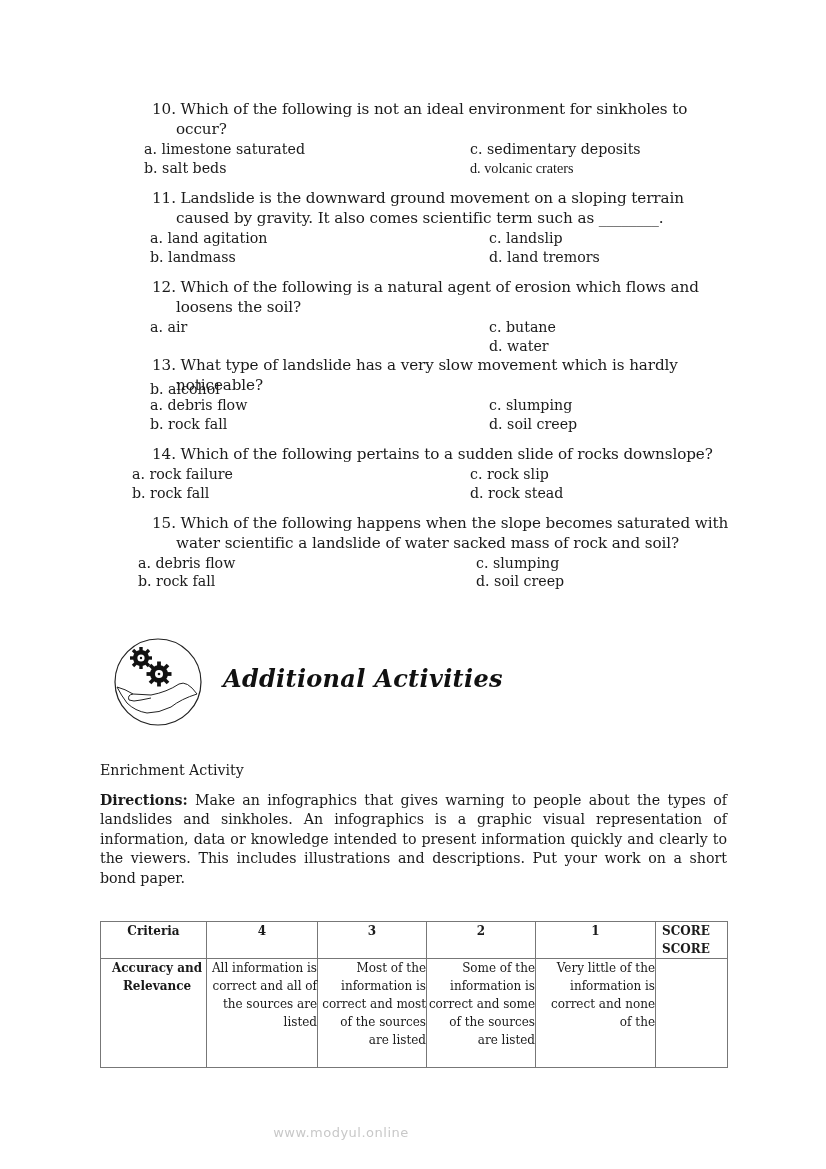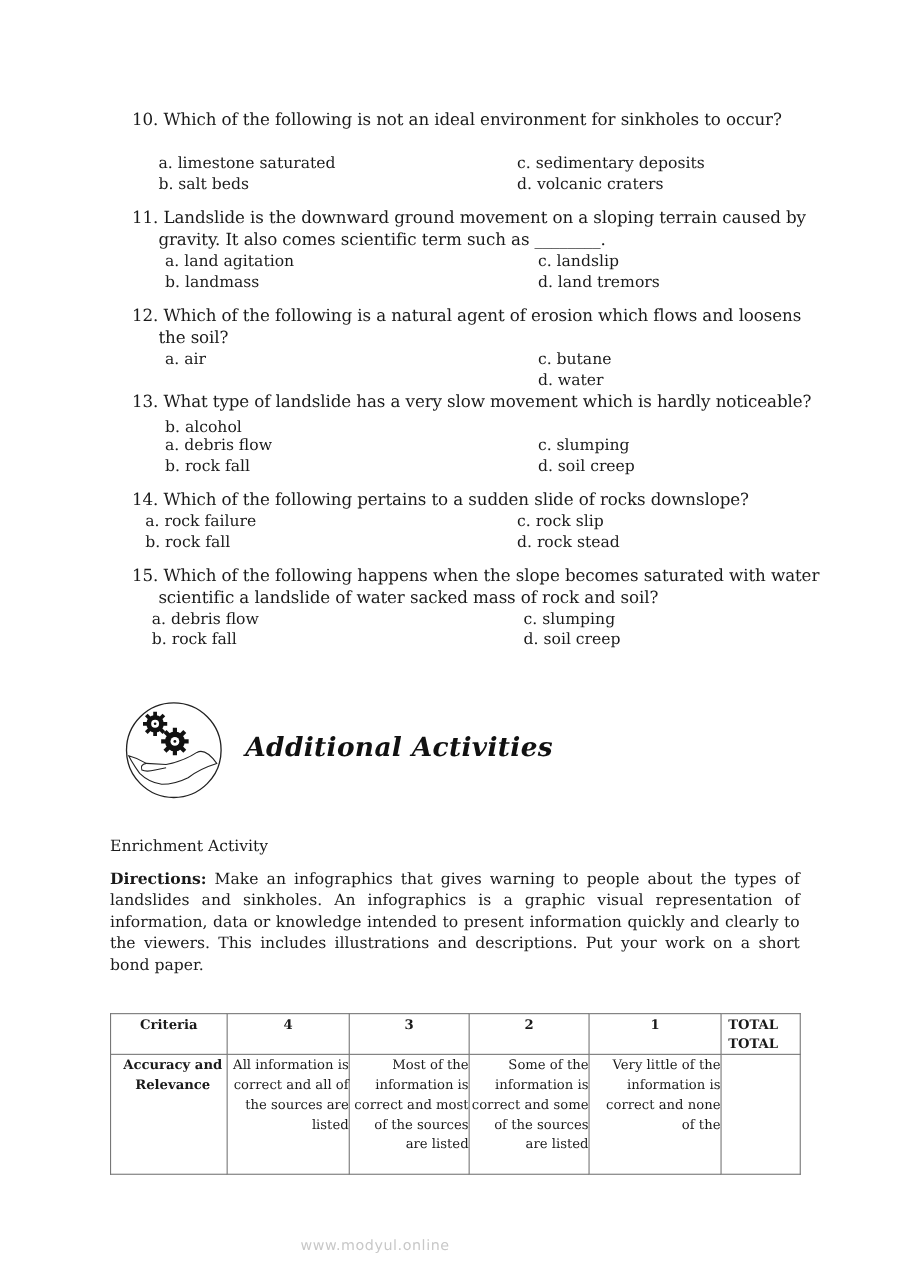--- a/index.html
+++ b/index.html
@@ -1,19 +1,19 @@
 <!DOCTYPE html>
 <html><head>
 <meta charset="utf-8">
 <style>
   html, body { margin: 0; padding: 0; background: #ffffff; }
   body { width: 826px; height: 1169px; position: relative; overflow: hidden;
          font-family: "DejaVu Serif", "Liberation Serif", serif; color: #1a1a1a; }
   .q { position: absolute; left: 120px; width: 620px; font-size: 15.2px; line-height: 19.5px; letter-spacing: -0.1px; }
-  .q .stem { padding-left: 24px; text-indent: -24px; }
+  .q .stem { padding-left: 24px; text-indent: -24px; margin-left: 32px; }
   .opt { position: absolute; font-size: 14.2px; line-height: 19px; white-space: nowrap; }
   .ai-icon { position: absolute; left: 111px; top: 637px; width: 94px; height: 90px; }
   .ai-title { position: absolute; left: 223px; top: 664px; font-family: "DejaVu Serif", serif;
               font-weight: bold; font-style: italic; font-size: 24px; letter-spacing: 0.3px; color: #111; }
   .enrich { position: absolute; left: 100px; top: 762px; font-size: 14.2px; }
   .dirs { position: absolute; left: 100px; top: 791px; width: 627px; font-size: 14.2px; line-height: 19.4px; text-align: justify; }
   .dirs b { font-weight: bold; }
   table.rubric { position: absolute; left: 100px; top: 921px; border-collapse: collapse; font-size: 12px; padding-left: 23px; }
   table.rubric td, table.rubric th { border: 1px solid #777; vertical-align: top; padding: 0; }
   table.rubric th { height: 35px; font-weight: bold; text-align: center; line-height: 18px; }
@@ -25,21 +25,21 @@
 </style>
 </head>
 <body>
 
 <div class="q" style="top:100px;">
   <div class="stem"><span>10.</span> <span>Which of the following is not an ideal environment for sinkholes to occur?</span></div>
 </div>
 <div class="opt" style="left:144px;top:140px;">a. limestone saturated</div>
 <div class="opt" style="left:144px;top:159px;">b. salt beds</div>
 <div class="opt" style="left:470px;top:140px;">c. sedimentary deposits</div>
-<div class="opt" style="left:470px;top:159px;">d. volcanic craters</div>
+<div class="opt" style="left:470px;top:159px;font-family:Liberation Serif, serif;">d. volcanic craters</div>
 
 <div class="q" style="top:189px;">
   <div class="stem"><span>11.</span> <span>Landslide is the downward ground movement on a sloping terrain caused by gravity. It also comes scientific term such as ________.</span></div>
 </div>
 <div class="opt" style="left:150px;top:229px;">a. land agitation</div>
 <div class="opt" style="left:150px;top:248px;">b. landmass</div>
 <div class="opt" style="left:489px;top:229px;">c. landslip</div>
 <div class="opt" style="left:489px;top:248px;">d. land tremors</div>
 
 <div class="q" style="top:278px;">
@@ -109,21 +109,21 @@
 <div class="dirs"><b>Directions:</b><span> Make an infographics that gives warning to people about the types of landslides and sinkholes. An infographics is a graphic visual representation of information, data or knowledge intended to present information quickly and clearly to the viewers. This includes illustrations and descriptions. Put your work on a short bond paper.</span></div>
 
 <table class="rubric">
   <tbody>
       <tr>
     <th style="width:105px;">Criteria</th>
     <th style="width:110px;">4</th>
     <th style="width:108px;">3</th>
     <th style="width:108px;">2</th>
     <th style="width:119px;">1</th>
-    <th class="total" style="width:65px;">TOTAL TOTAL</th>
+    <th class="total" style="width:65px;">SCORE SCORE</th>
   </tr>
   <tr>
     <td class="crit">Accuracy and Relevance</td>
     <td>All information is correct and all of the sources are listed</td>
     <td>Most of the information is correct and most of the sources are listed</td>
     <td>Some of the information is correct and some of the sources are listed</td>
     <td>Very little of the information is correct and none of the</td>
     <td></td>
   </tr>
 </tbody>

